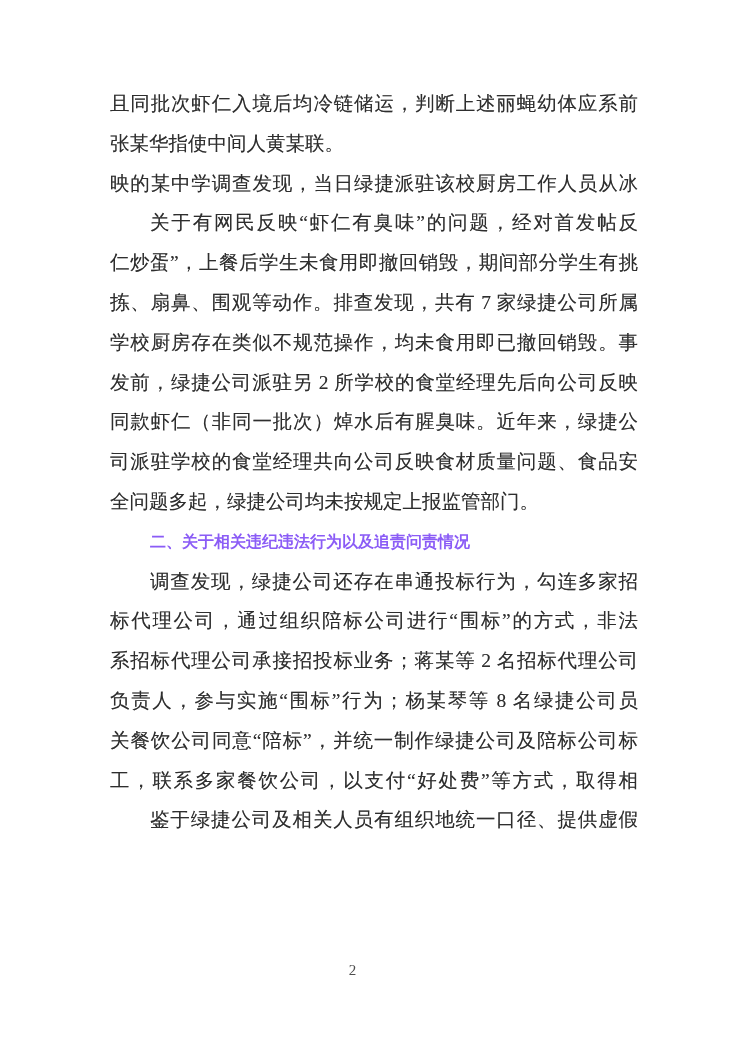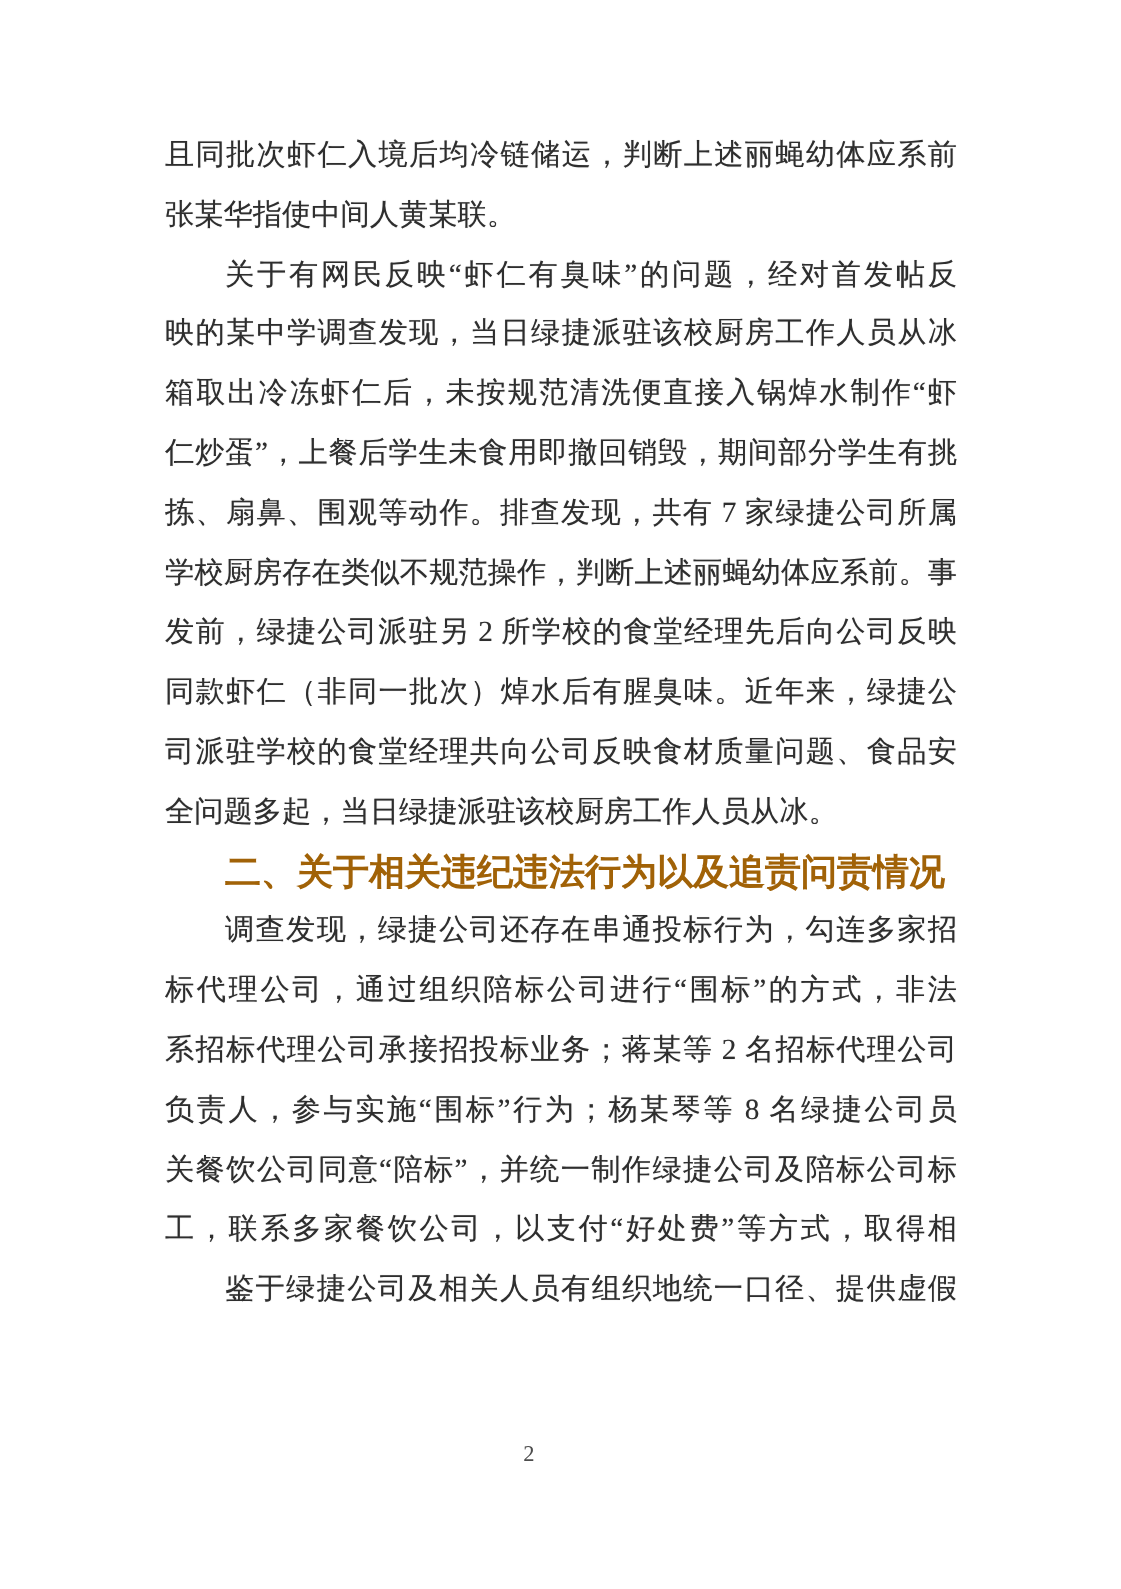--- a/index.html
+++ b/index.html
@@ -36,22 +36,22 @@
   }
   .line.no-stretch {
     text-align-last: left;
   }
   .line.indent {
     text-indent: 40px;
   }
   .line.heading {
     font-family: "Liberation Sans", "DejaVu Sans", sans-serif;
     font-weight: 700;
-    font-size: 24px;
-    color: #a16207;
+    font-size: 16px;
+    color: #8b5cf6;
     text-align-last: left;
     text-shadow: none;
   }
   .pagenum {
     position: absolute;
     left: 0;
     right: 0;
     top: 960px;
     text-align: center;
     font-size: 15px;
@@ -63,30 +63,29 @@
 </head>
 <body>
 
 <div class="sheet">
   <main class="content" id="doc">
       <div class="para">
         <div class="line">且同批次虾仁入境后均冷链储运，判断上述丽蝇幼体应系前</div>
         <div class="line no-stretch">张某华指使中间人黄某联。</div>
       </div>
       <div class="para">
+        <div class="line">映的某中学调查发现，当日绿捷派驻该校厨房工作人员从冰</div>
         <div class="line indent">关于有网民反映“虾仁有臭味”的问题，经对首发帖反</div>
-        <div class="line">映的某中学调查发现，当日绿捷派驻该校厨房工作人员从冰</div>
-        <div class="line">箱取出冷冻虾仁后，未按规范清洗便直接入锅焯水制作“虾</div>
         <div class="line">仁炒蛋”，上餐后学生未食用即撤回销毁，期间部分学生有挑</div>
         <div class="line">拣、扇鼻、围观等动作。排查发现，共有 7 家绿捷公司所属</div>
-        <div class="line">学校厨房存在类似不规范操作，判断上述丽蝇幼体应系前。事</div>
+        <div class="line">学校厨房存在类似不规范操作，均未食用即已撤回销毁。事</div>
         <div class="line">发前，绿捷公司派驻另 2 所学校的食堂经理先后向公司反映</div>
         <div class="line">同款虾仁（非同一批次）焯水后有腥臭味。近年来，绿捷公</div>
         <div class="line">司派驻学校的食堂经理共向公司反映食材质量问题、食品安</div>
-        <div class="line no-stretch">全问题多起，当日绿捷派驻该校厨房工作人员从冰。</div>
+        <div class="line no-stretch">全问题多起，绿捷公司均未按规定上报监管部门。</div>
       </div>
       <div class="para">
         <div class="line heading indent">二、关于相关违纪违法行为以及追责问责情况</div>
       </div>
       <div class="para">
         <div class="line indent">调查发现，绿捷公司还存在串通投标行为，勾连多家招</div>
         <div class="line">标代理公司，通过组织陪标公司进行“围标”的方式，非法</div>
         <div class="line">系招标代理公司承接招投标业务；蒋某等 2 名招标代理公司</div>
         <div class="line">负责人，参与实施“围标”行为；杨某琴等 8 名绿捷公司员</div>
         <div class="line">关餐饮公司同意“陪标”，并统一制作绿捷公司及陪标公司标</div>

